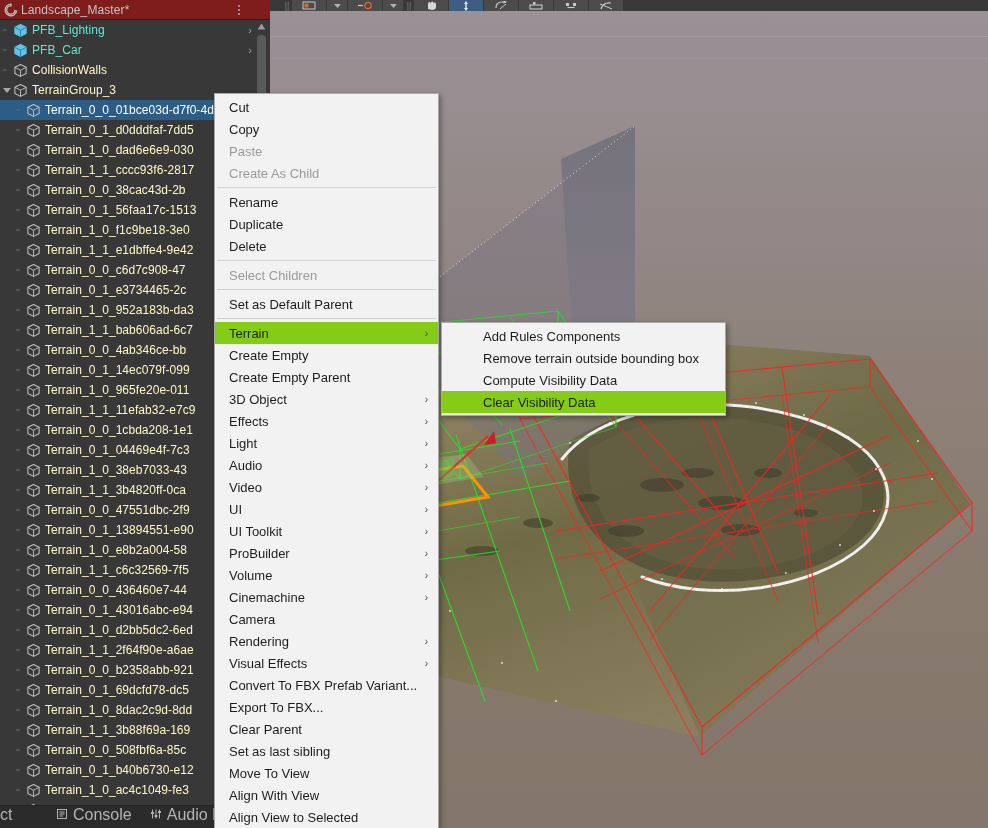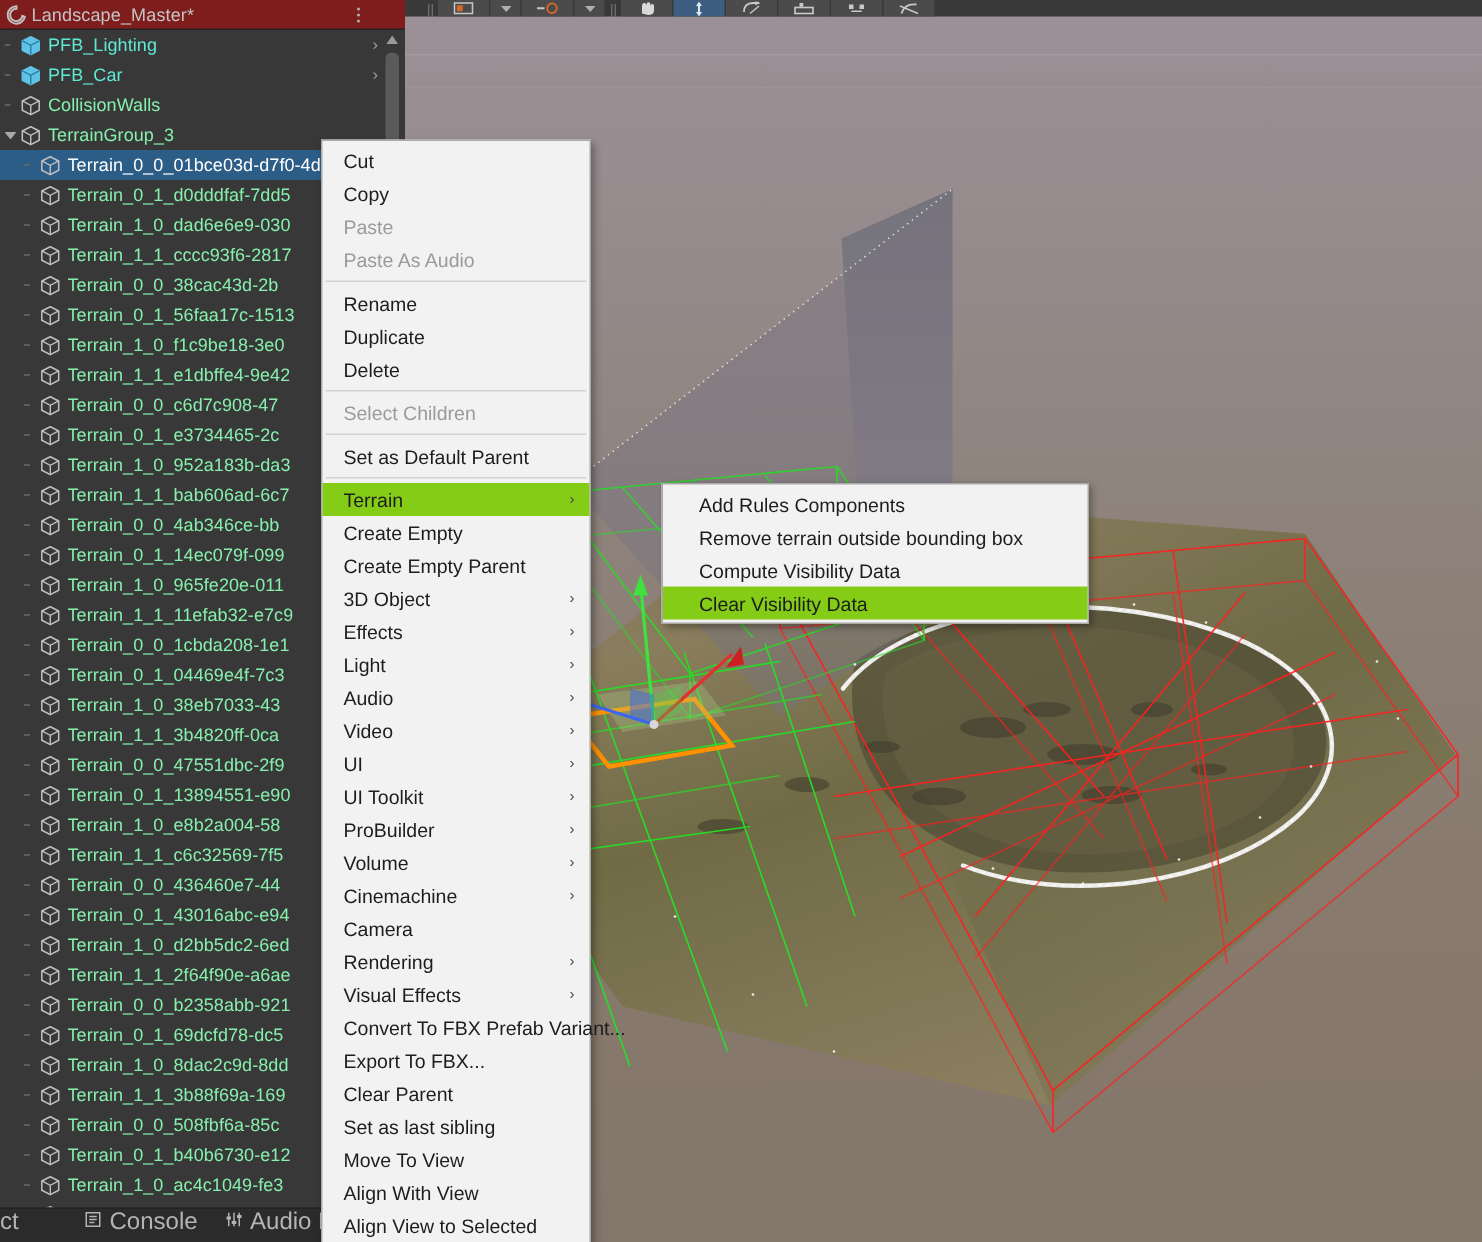--- a/index.html
+++ b/index.html
@@ -83,21 +83,21 @@
     height: 20px;
     display: flex;
     align-items: center;
     white-space: nowrap;
     box-sizing: border-box;
   }
   .row.selected { background: #2c5d87; }
   .row-label {
     font-size: 12px;
     line-height: 20px;
-    color: #86efac;
+    color: #fef9c3;
     overflow: hidden;
     white-space: nowrap;
     letter-spacing: 0.05px;
   }
   .row.prefab .row-label { color: #5eead4; }
   .row.selected .row-label { color: #ffffff; }
   .twisty {
     width: 13px; height: 20px;
     flex: 0 0 auto;
     display: flex; align-items: center; justify-content: center;
@@ -225,21 +225,21 @@
   #scene-svg {
     position: absolute;
     left: 0; top: 11px;
     width: 718px; height: 817px;
   }
 
   
   #ctx {
     position: absolute;
     left: 214px; top: 93px;
-    width: 180px;
+    width: 225px;
     background: #f2f2f2;
     border: 1px solid #a8a8a8;
     box-shadow: 2px 2px 5px rgba(0,0,0,0.35);
     box-sizing: border-box;
     padding: 2px 0 0 0;
     z-index: 40;
   }
   .mi {
     position: relative;
     height: 22px;
@@ -272,21 +272,21 @@
     position: absolute;
     left: 441px; top: 322px;
     width: 285px;
     background: #f2f2f2;
     border: 1px solid #a8a8a8;
     box-shadow: 2px 2px 5px rgba(0,0,0,0.35);
     box-sizing: border-box;
     padding: 2px 0 2px 0;
     z-index: 50;
   }
-  #submenu .mi { padding-left: 24px; }
+  #submenu .mi { padding-left: 41px; }
 </style>
 </head>
 <body>
 
 <div id="app">
 
   <div id="scene">
 
     <div id="sky"></div>
     <div id="horizon-line"></div>
@@ -1054,21 +1054,21 @@
       <div class="mi">
         <span>Cut</span>
       </div>
       <div class="mi">
         <span>Copy</span>
       </div>
       <div class="mi disabled">
         <span>Paste</span>
       </div>
       <div class="mi disabled">
-        <span>Paste As Audio</span>
+        <span>Create As Child</span>
       </div>
       <div class="msep"></div>
       <div class="mi">
         <span>Rename</span>
       </div>
       <div class="mi">
         <span>Duplicate</span>
       </div>
       <div class="mi">
         <span>Delete</span>

